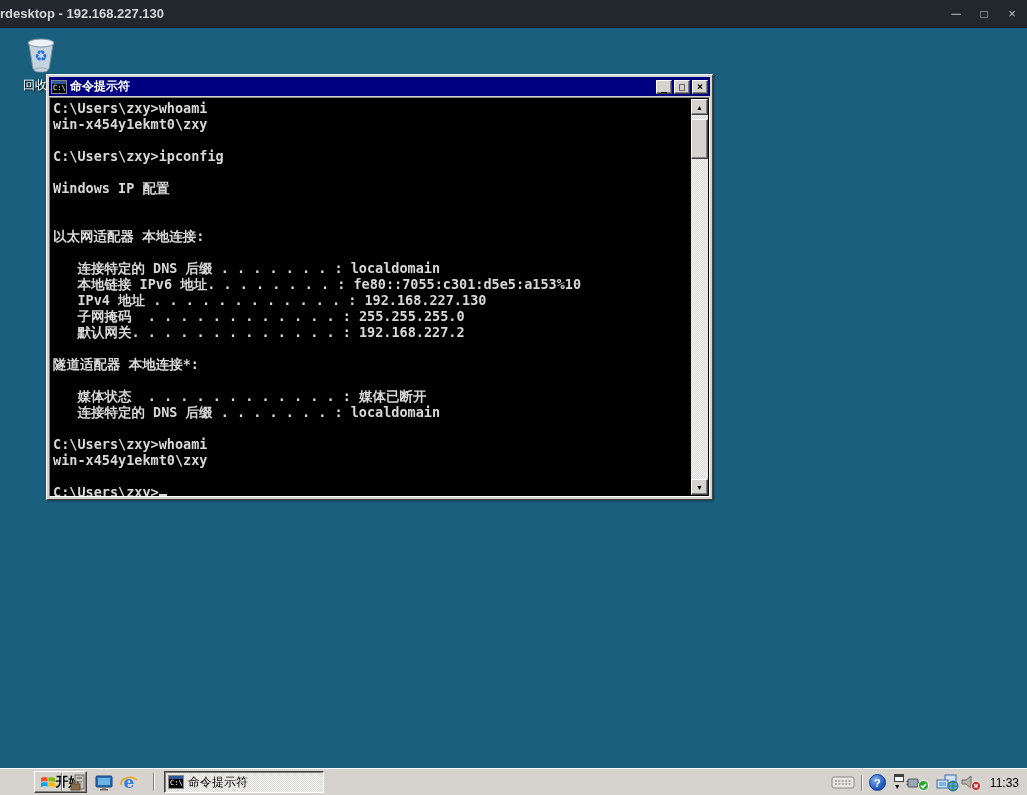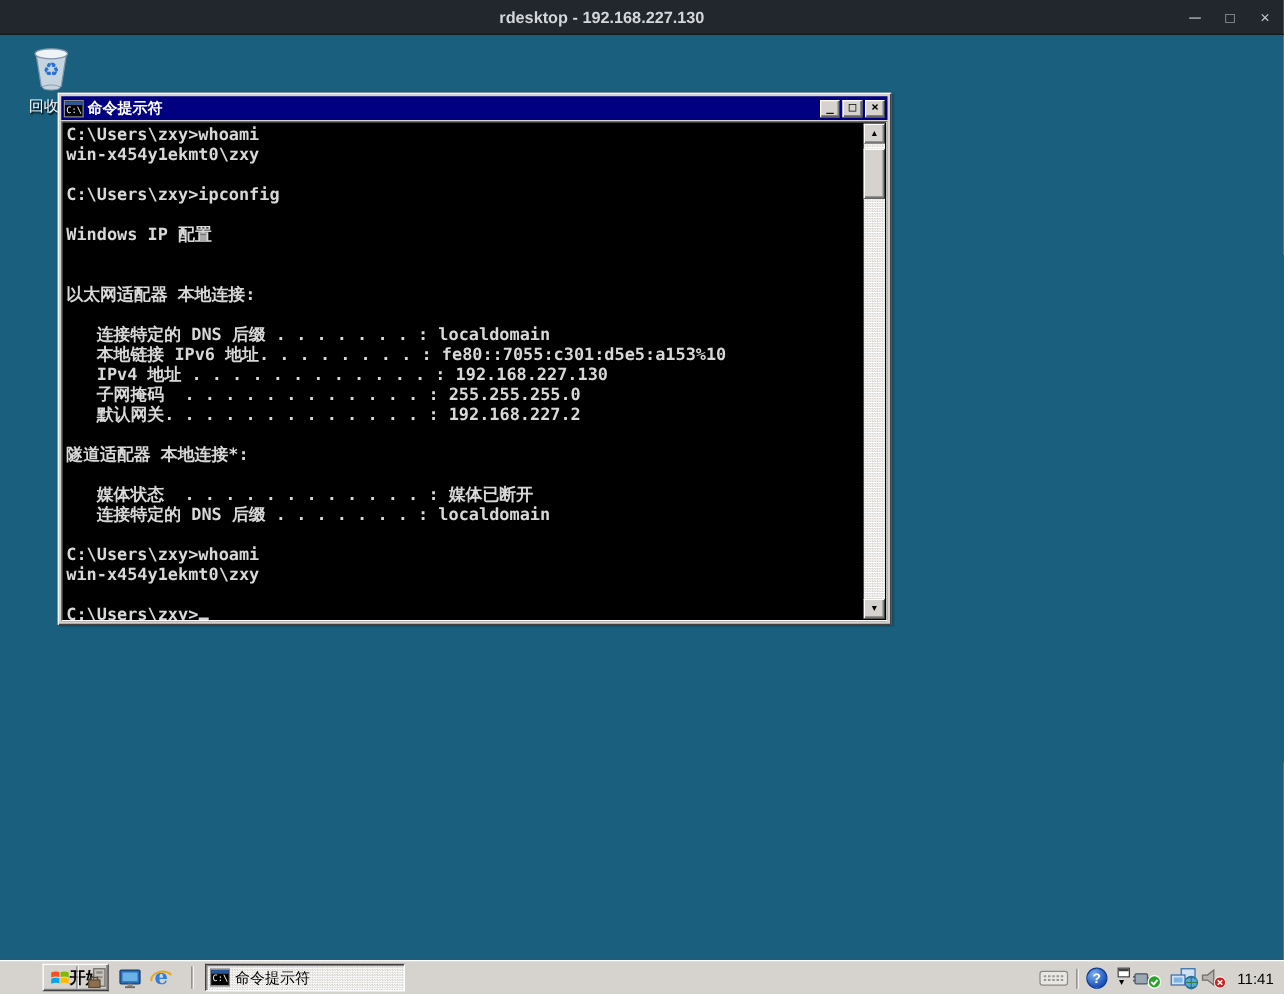--- a/index.html
+++ b/index.html
@@ -2,21 +2,21 @@
 <html style="--topbar-bg: #22262d; --topbar-text: #d4d7da; --desktop-bg: #1a5f7e; --chrome: #d6d3ce; --cmd-title-bg: #000080; --terminal-bg: #000000; --terminal-fg: #d8d8d8;"><head>
 <meta charset="utf-8">
 <style>
   * { margin:0; padding:0; box-sizing:border-box; }
   html,body { width:1027px; height:795px; overflow:hidden; font-family:"Liberation Sans", sans-serif; }
 
   
   #topbar { position:absolute; left:0; top:0; width:1027px; height:28px;
     background:var(--topbar-bg,#22262d); border-bottom:1px solid #15181d; }
   #topbar-title { position:absolute; left:0; right:64px; top:0; height:28px;
-    line-height:28px; text-align:center; color:var(--topbar-text,#d4d7da);
+    line-height:28px; color:var(--topbar-text,#d4d7da);
     font-size:13px; font-weight:bold; }
   #topbar-controls { position:absolute; right:6px; top:0; height:28px; display:flex; align-items:center; gap:10px; }
   .tb-btn { width:18px; height:20px; color:#c3c7cc; font-size:13px; text-align:center; line-height:20px; cursor:default; }
   .tb-btn.max { font-size:12px; }
 
   
   #desktop { position:absolute; left:0; top:28px; width:1027px; height:740px;
     background:var(--desktop-bg,#1a5f7e); }
 
   
@@ -237,15 +237,15 @@
       <rect x="1" y="6" width="11" height="8" fill="#cfe0f2" stroke="#3b6ea5" stroke-width="1"></rect>
       <rect x="3" y="8" width="7" height="4" fill="#7db3e8"></rect>
       <circle cx="17" cy="12" r="5" fill="#57a7e8" stroke="#2a6db6" stroke-width="1"></circle>
       <path d="M12,12 h10 M17,7 v10 M13.5,9 a6,6 0 0 1 7,0 M13.5,15 a6,6 0 0 0 7,0" fill="none" stroke="#2f7d3a" stroke-width="0.9"></path>
     </svg>
     <svg width="22" height="17" viewBox="0 0 22 17">
       <polygon points="2,6 6,6 11,2 11,14 6,10 2,10" fill="#b9b5ae" stroke="#6e6a66" stroke-width="1"></polygon>
       <circle cx="16" cy="12" r="4.5" fill="#cc2222" stroke="#fff" stroke-width="0.8"></circle>
       <path d="M14.2,10.2 l3.6,3.6 M17.8,10.2 l-3.6,3.6" stroke="#fff" stroke-width="1.4"></path>
     </svg>
-    <div id="clock">11:41</div>
+    <div id="clock">11:33</div>
   </div>
 </div>
 
 </body></html>

